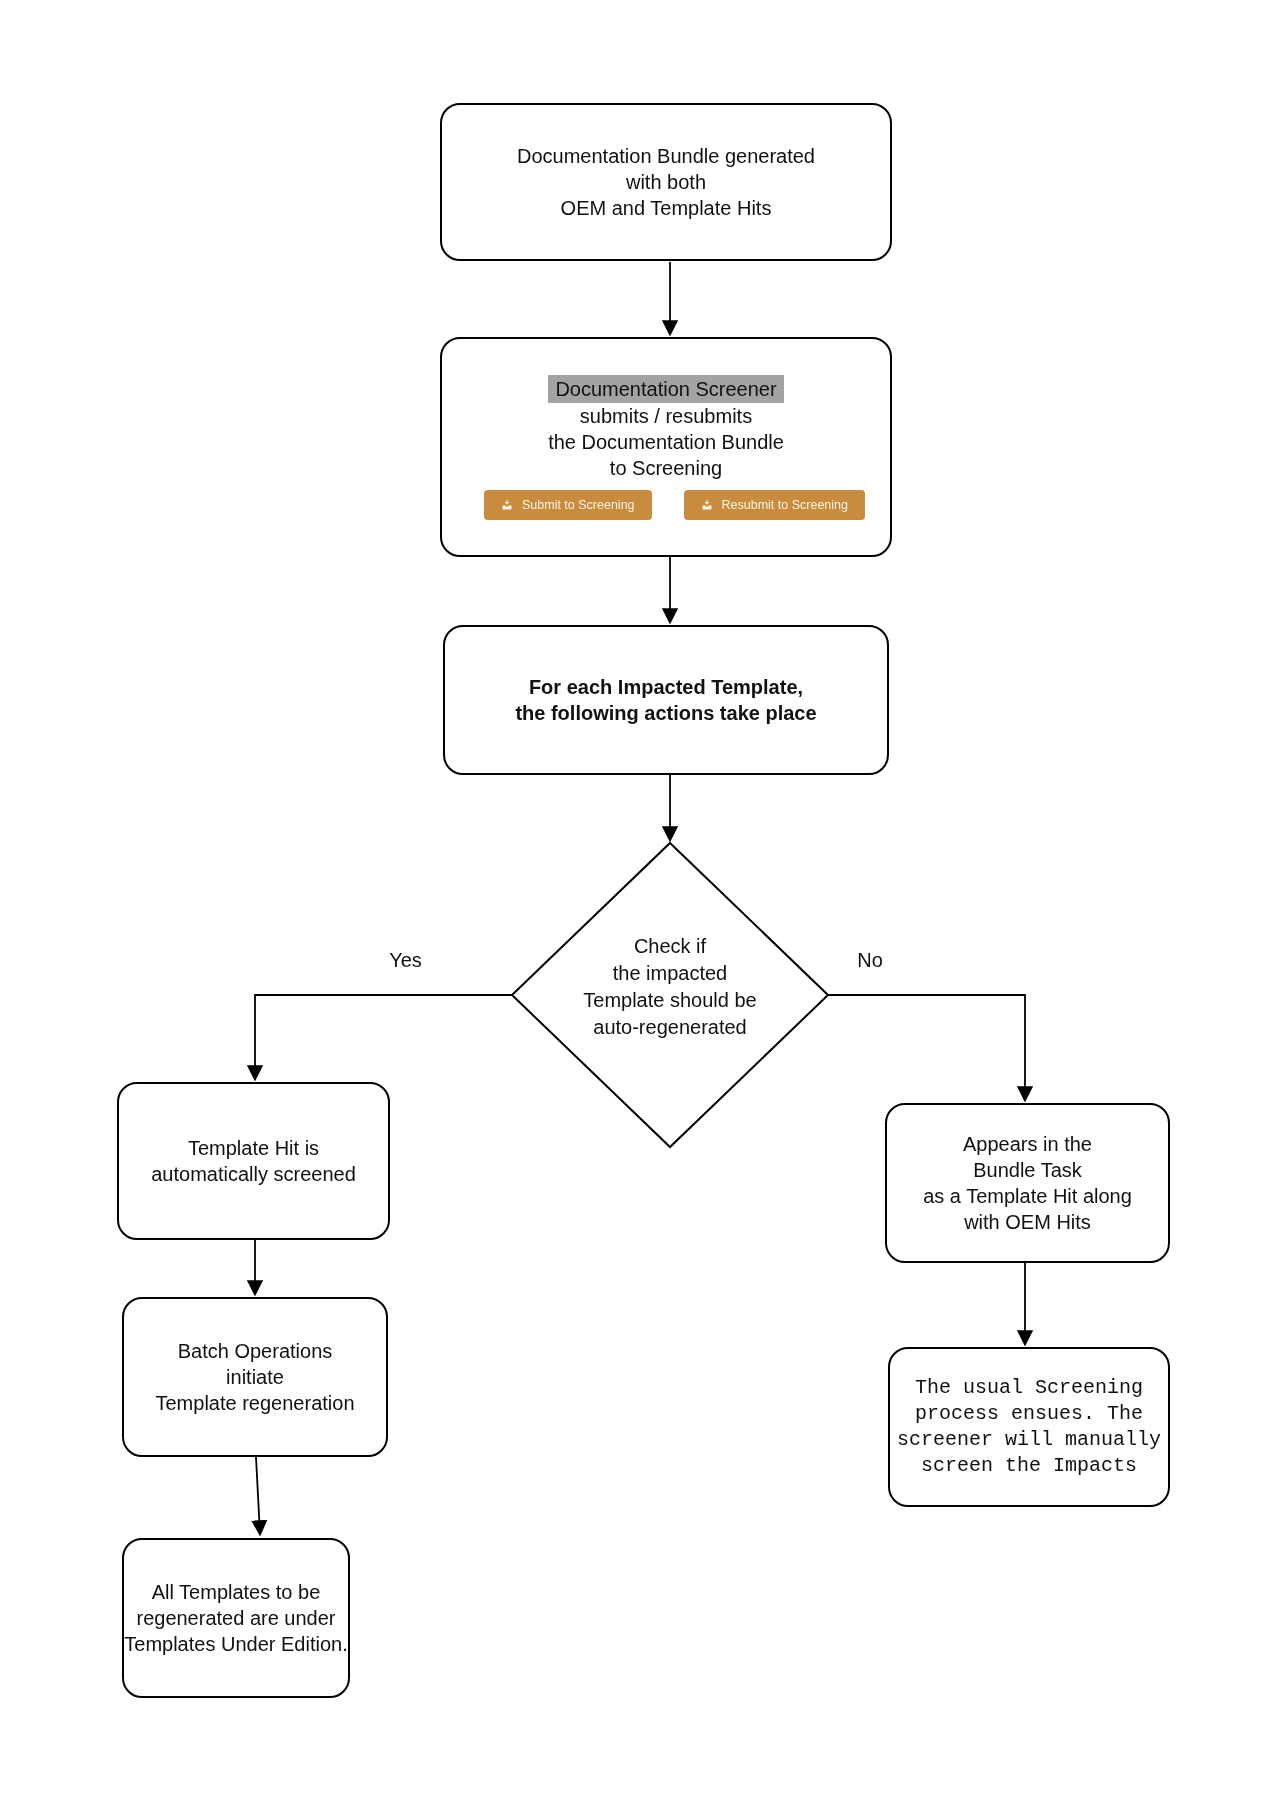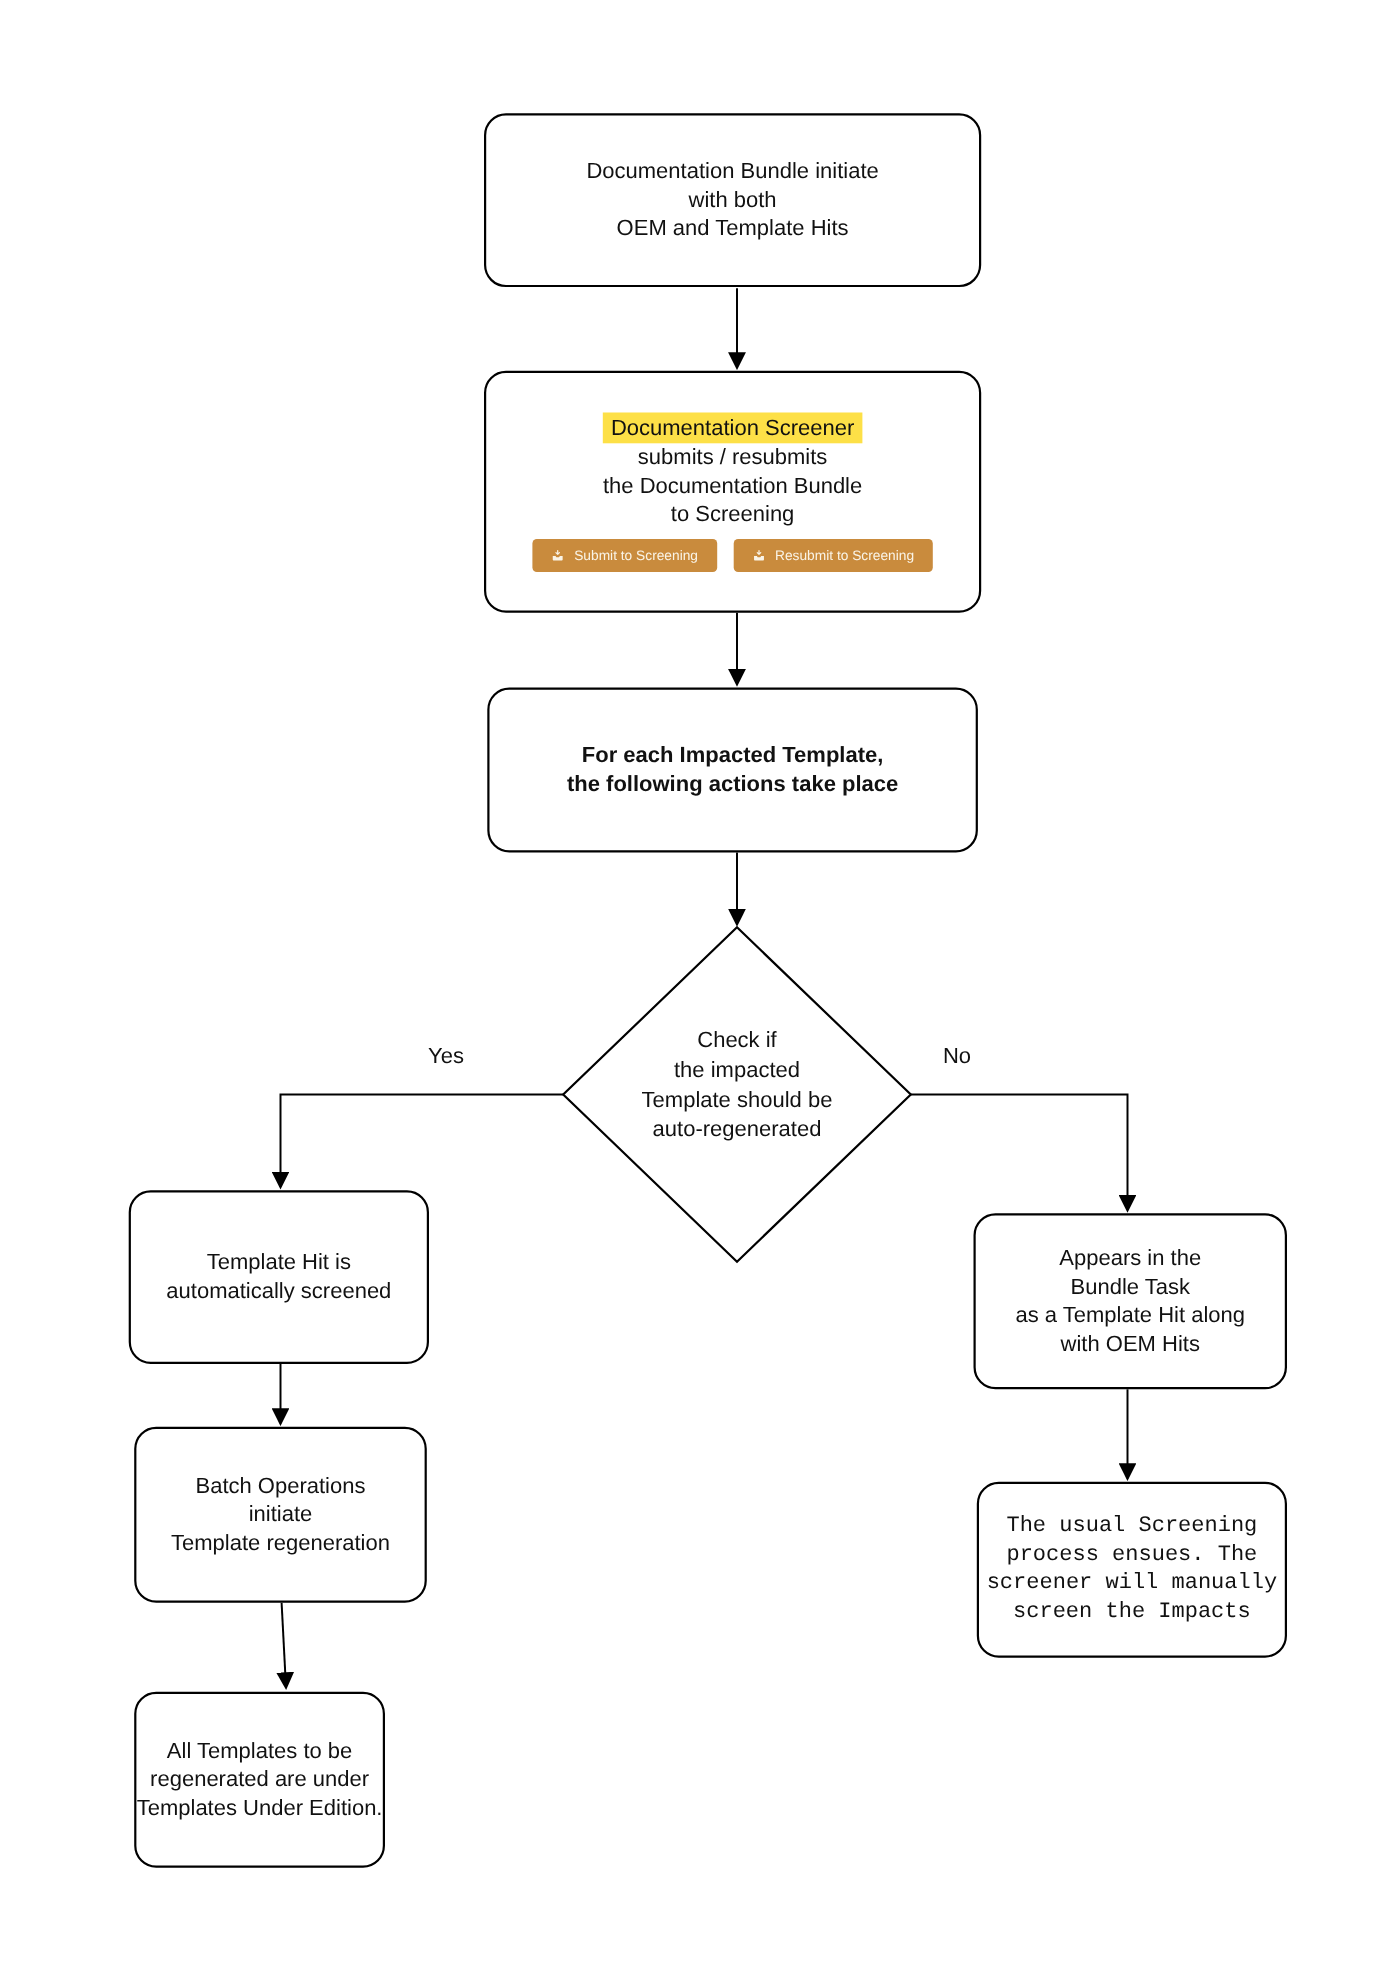--- a/index.html
+++ b/index.html
@@ -18,34 +18,34 @@
     border-radius:20px;
     background:#fff;
     display:flex; flex-direction:column;
     align-items:center; justify-content:center;
     text-align:center;
     font-size:20px; line-height:26px;
     box-sizing:border-box;
   }
   .node-text { white-space:pre-line; }
   .hl {
-    background:#fde047;
+    background:#a3a3a3;
     padding:1px 7px;
     display:inline-block;
   }
   .btn-row {
     display:flex; gap:15px; margin-top:9px;
     align-items:center; justify-content:center;
   }
   .btn {
     display:inline-flex; align-items:center; gap:9px;
     height:30px; padding:0 17px;
     background:#c98b3d; border:none; border-radius:4px;
     color:#faf4e7; font-size:12.5px; font-family:"Liberation Sans", sans-serif;
-    cursor:pointer; white-space:nowrap;
+    cursor:pointer; white-space:nowrap;margin-left:17px;
   }
   .branch-label {
     position:absolute;
     font-size:20px; color:#111;
     text-align:center;
   }
   .diamond-text {
     position:absolute;
     left:520px; top:933px; width:300px;
     text-align:center; font-size:20px; line-height:27px;
@@ -72,21 +72,21 @@
 
     <polyline points="512,995 255,995 255,1079" fill="none" stroke="#000" stroke-width="1.8" marker-end="url(#arr)"></polyline>
     <polyline points="828,995 1025,995 1025,1100" fill="none" stroke="#000" stroke-width="1.8" marker-end="url(#arr)"></polyline>
 
     <line x1="255" y1="1240" x2="255" y2="1294" stroke="#000" stroke-width="1.8" marker-end="url(#arr)"></line>
     <line x1="256" y1="1457" x2="260" y2="1534" stroke="#000" stroke-width="1.8" marker-end="url(#arr)"></line>
     <line x1="1025" y1="1263" x2="1025" y2="1344" stroke="#000" stroke-width="1.8" marker-end="url(#arr)"></line>
   </svg>
 
   <div class="node" style="left:440px; top:103px; width:452px; height:158px;">
-    <div class="node-text">Documentation Bundle initiate
+    <div class="node-text">Documentation Bundle generated
 with both
 OEM and Template Hits</div>
   </div>
 
   <div class="node" style="left:440px; top:337px; width:452px; height:220px;">
     <div>
       <span class="hl">Documentation Screener</span>
     </div>
     <div class="node-text">submits / resubmits
 the Documentation Bundle

